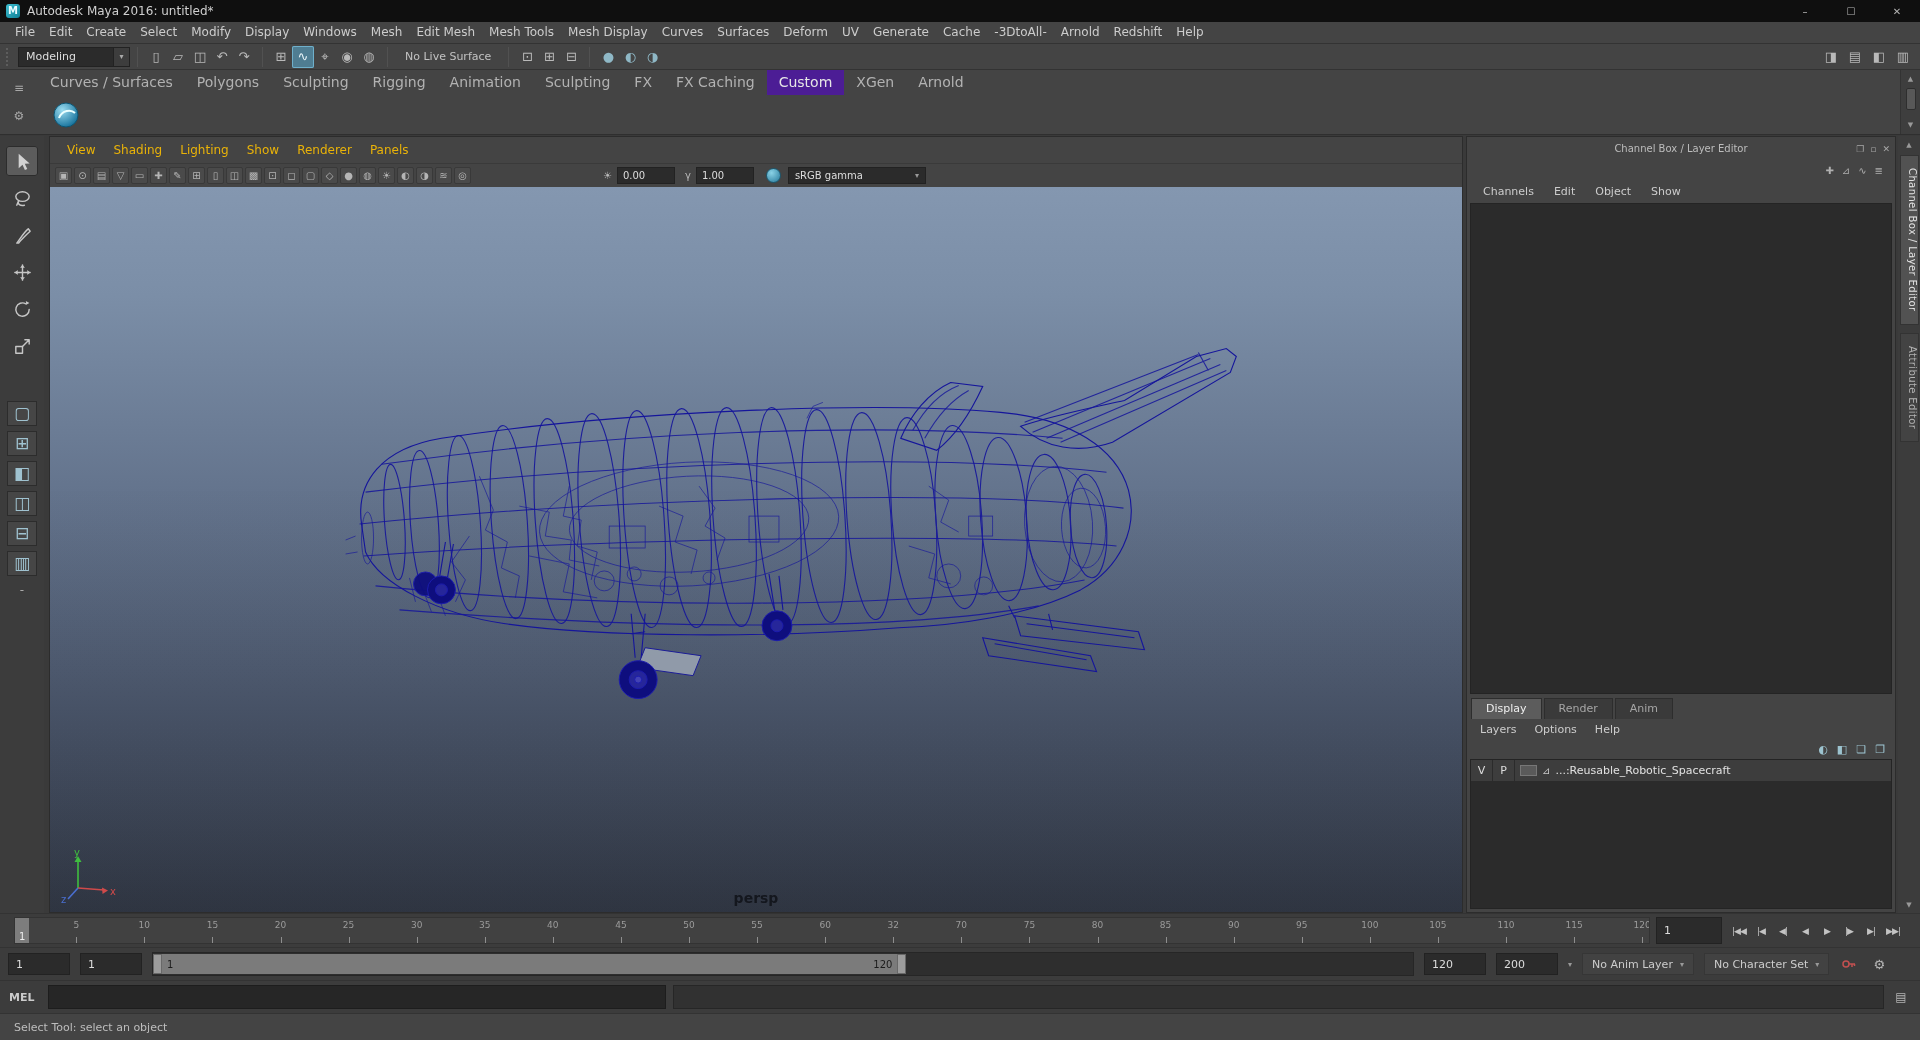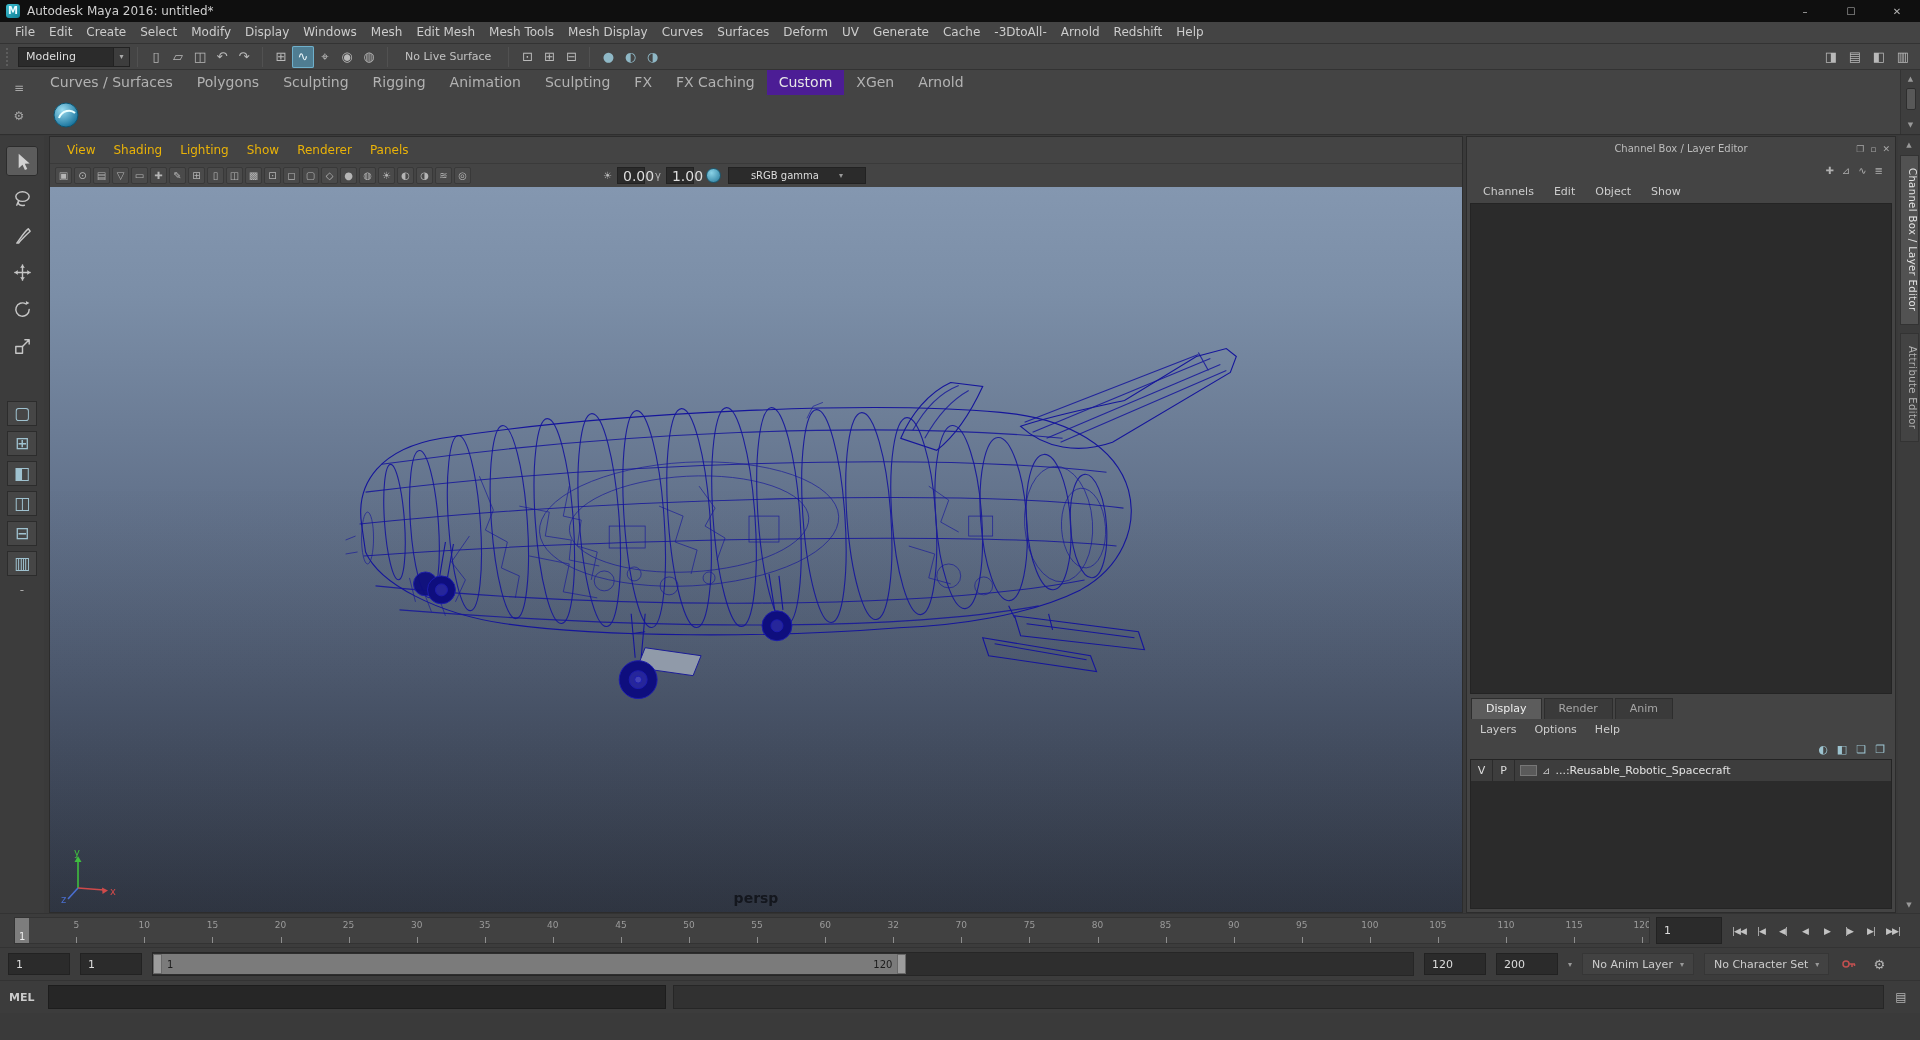--- a/index.html
+++ b/index.html
@@ -64,25 +64,25 @@
   
   #viewport{position:absolute;left:49px;top:136px;width:1414px;height:777px;background:#444;
     border:1px solid #2c2c2c;display:flex;flex-direction:column;}
   .vp-menubar{height:26px;display:flex;align-items:center;font-size:12px;padding-left:8px;flex:0 0 auto;}
   .vp-menu-item{padding:0 9px;color:#eab308;}
   .vp-toolbar{height:24px;display:flex;align-items:center;gap:2px;padding:0 5px;border-top:1px solid #3a3a3a;flex:0 0 auto;}
   .vp-icon{width:17px;height:17px;display:flex;align-items:center;justify-content:center;font-size:10px;color:#b5b5b5;
     background:#4a4a4a;border:1px solid #393939;border-radius:2px;flex:0 0 auto;}
   .vp-gap{width:120px;}
   .vp-fieldicon{font-size:10px;color:#b9b9b9;margin:0 3px 0 8px;}
-  .vp-field{width:28px;height:17px;background:#2b2b2b;border:1px solid #222;font-size:14px;display:flex;align-items:center;padding:0 5px;color:#ddd;}
+  .vp-field{width:58px;height:17px;background:#2b2b2b;border:1px solid #222;font-size:10px;display:flex;align-items:center;padding:0 5px;color:#ddd;}
   .cm-toggle{width:15px;height:15px;border-radius:50%;background:radial-gradient(circle at 35% 30%,#8ad2e6,#26789a);
     border:1px solid #1b5970;margin:0 5px 0 10px;flex:0 0 auto;}
   .vp-dropdown{width:138px;height:17px;background:#2b2b2b;border:1px solid #222;font-size:10px;display:flex;
-    align-items:center;padding:0 22px;color:#ddd;}
+    align-items:center;padding:0 6px;color:#ddd;}
   .vp-dropdown .caret{margin-left:auto;font-size:8px;color:#999;}
   .vp-canvas{flex:1;position:relative;overflow:hidden;
     background:linear-gradient(180deg,#8497b0 0%,#7b8ea7 15%,#64748d 42%,#47526606 0),linear-gradient(180deg,#8497b0 0%,#7b8ea7 15%,#64748d 42%,#475266 72%,#2e3440 100%);}
   .wireframe{position:absolute;inset:0;width:100%;height:100%;}
   .persp-label{position:absolute;left:50%;bottom:6px;transform:translateX(-50%);font-size:14px;font-weight:bold;color:#14171e;}
   .axis-gizmo{position:absolute;left:10px;bottom:8px;width:60px;height:58px;}
   .axis-gizmo text{font-size:10px;font-family:"DejaVu Sans",sans-serif;}
 
   
   #rightpanel{position:absolute;left:1466px;top:136px;width:430px;height:777px;background:#444;
@@ -742,14 +742,17 @@
     <div class="rs-icon" style="color:#b8b8b8;font-size:13px;">⚙</div>
   </div>
 
   <div id="cmdline">
     <div class="cmd-label">MEL</div>
     <input class="cmd-input" value="" style="">
     <div class="cmd-result"></div>
     <div class="cmd-icon">▤</div>
   </div>
 
+  <div id="helpline">
+    <span>Select Tool: select an object</span>
+  </div>
 
 </div>
 
 </body></html>

